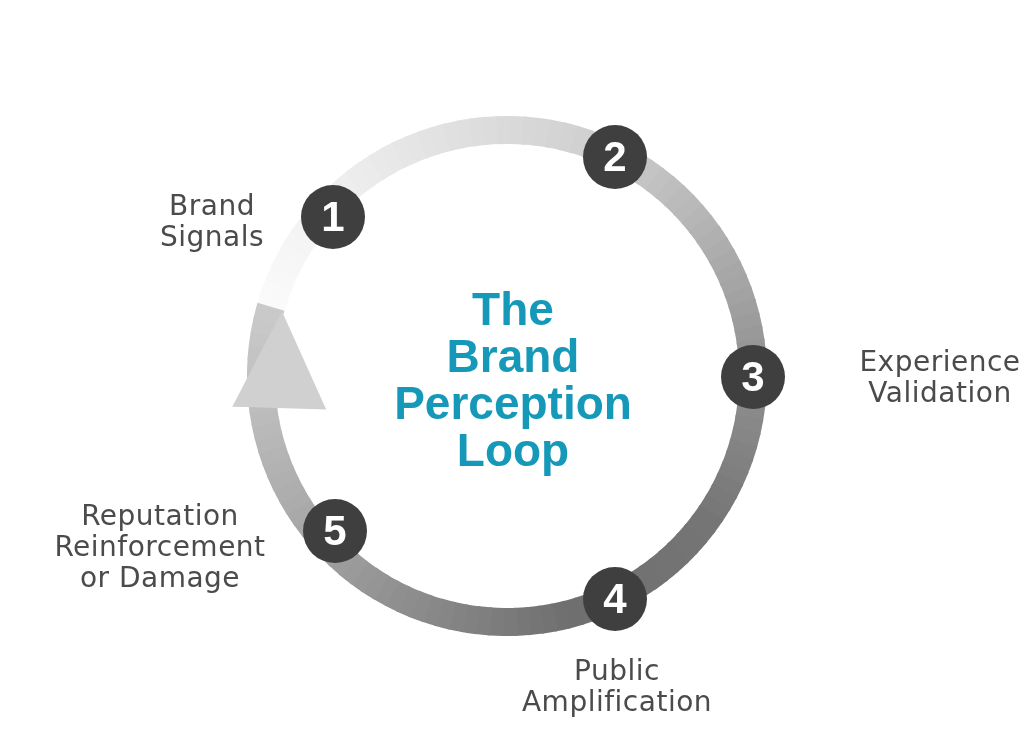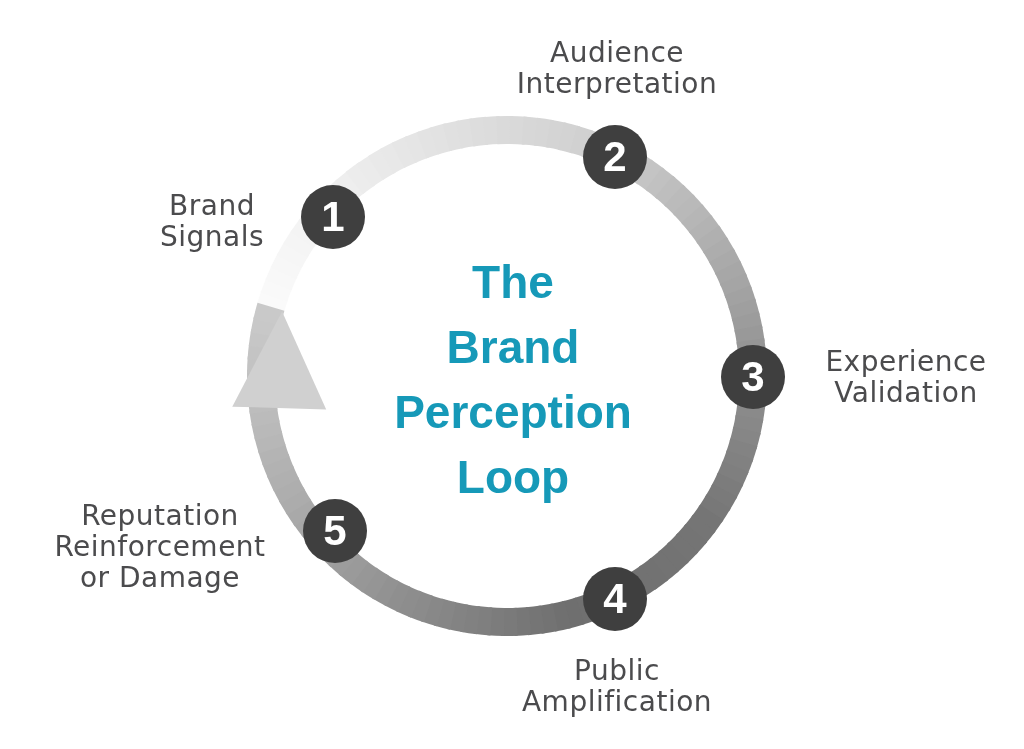--- a/index.html
+++ b/index.html
@@ -42,21 +42,21 @@
   }
   #diagram-title {
     position: absolute;
     left: 513px; top: 380px;
     transform: translate(-50%, -50%);
     white-space: pre-line;
     text-align: center;
     color: #1699b8;
     font-size: 46px;
     font-weight: bold;
-    line-height: 65px;
+    line-height: 47px;
     font-family: "Liberation Sans", sans-serif;
   }
 </style>
 </head>
 <body>
 
 <div id="canvas">
 
   <svg id="ring-svg" viewBox="0 0 1024 749">
     <g id="ring-segments">
@@ -185,23 +185,21 @@
   </svg>
 
   <div class="step-node" style="left:333px; top:217px;">1</div>
   <div class="step-node" style="left:615px; top:157px;">2</div>
   <div class="step-node" style="left:753px; top:377px;">3</div>
   <div class="step-node" style="left:615px; top:599px;">4</div>
   <div class="step-node" style="left:335px; top:531px;">5</div>
 
   <div class="step-label" style="left:212px; top:221px;">Brand
 Signals</div>
-  <div class="step-label" style="left:617px; top:68px;">Audience
-Interpretation</div>
-  <div class="step-label" style="left:906px; top:377px;">Experience
+  <div class="step-label" style="left:940px; top:377px;">Experience
 Validation</div>
   <div class="step-label" style="left:160px; top:546px;">Reputation
 Reinforcement
 or Damage</div>
   <div class="step-label" style="left:617px; top:686px;">Public
 Amplification</div>
 
   <div id="diagram-title">The
 Brand
 Perception

